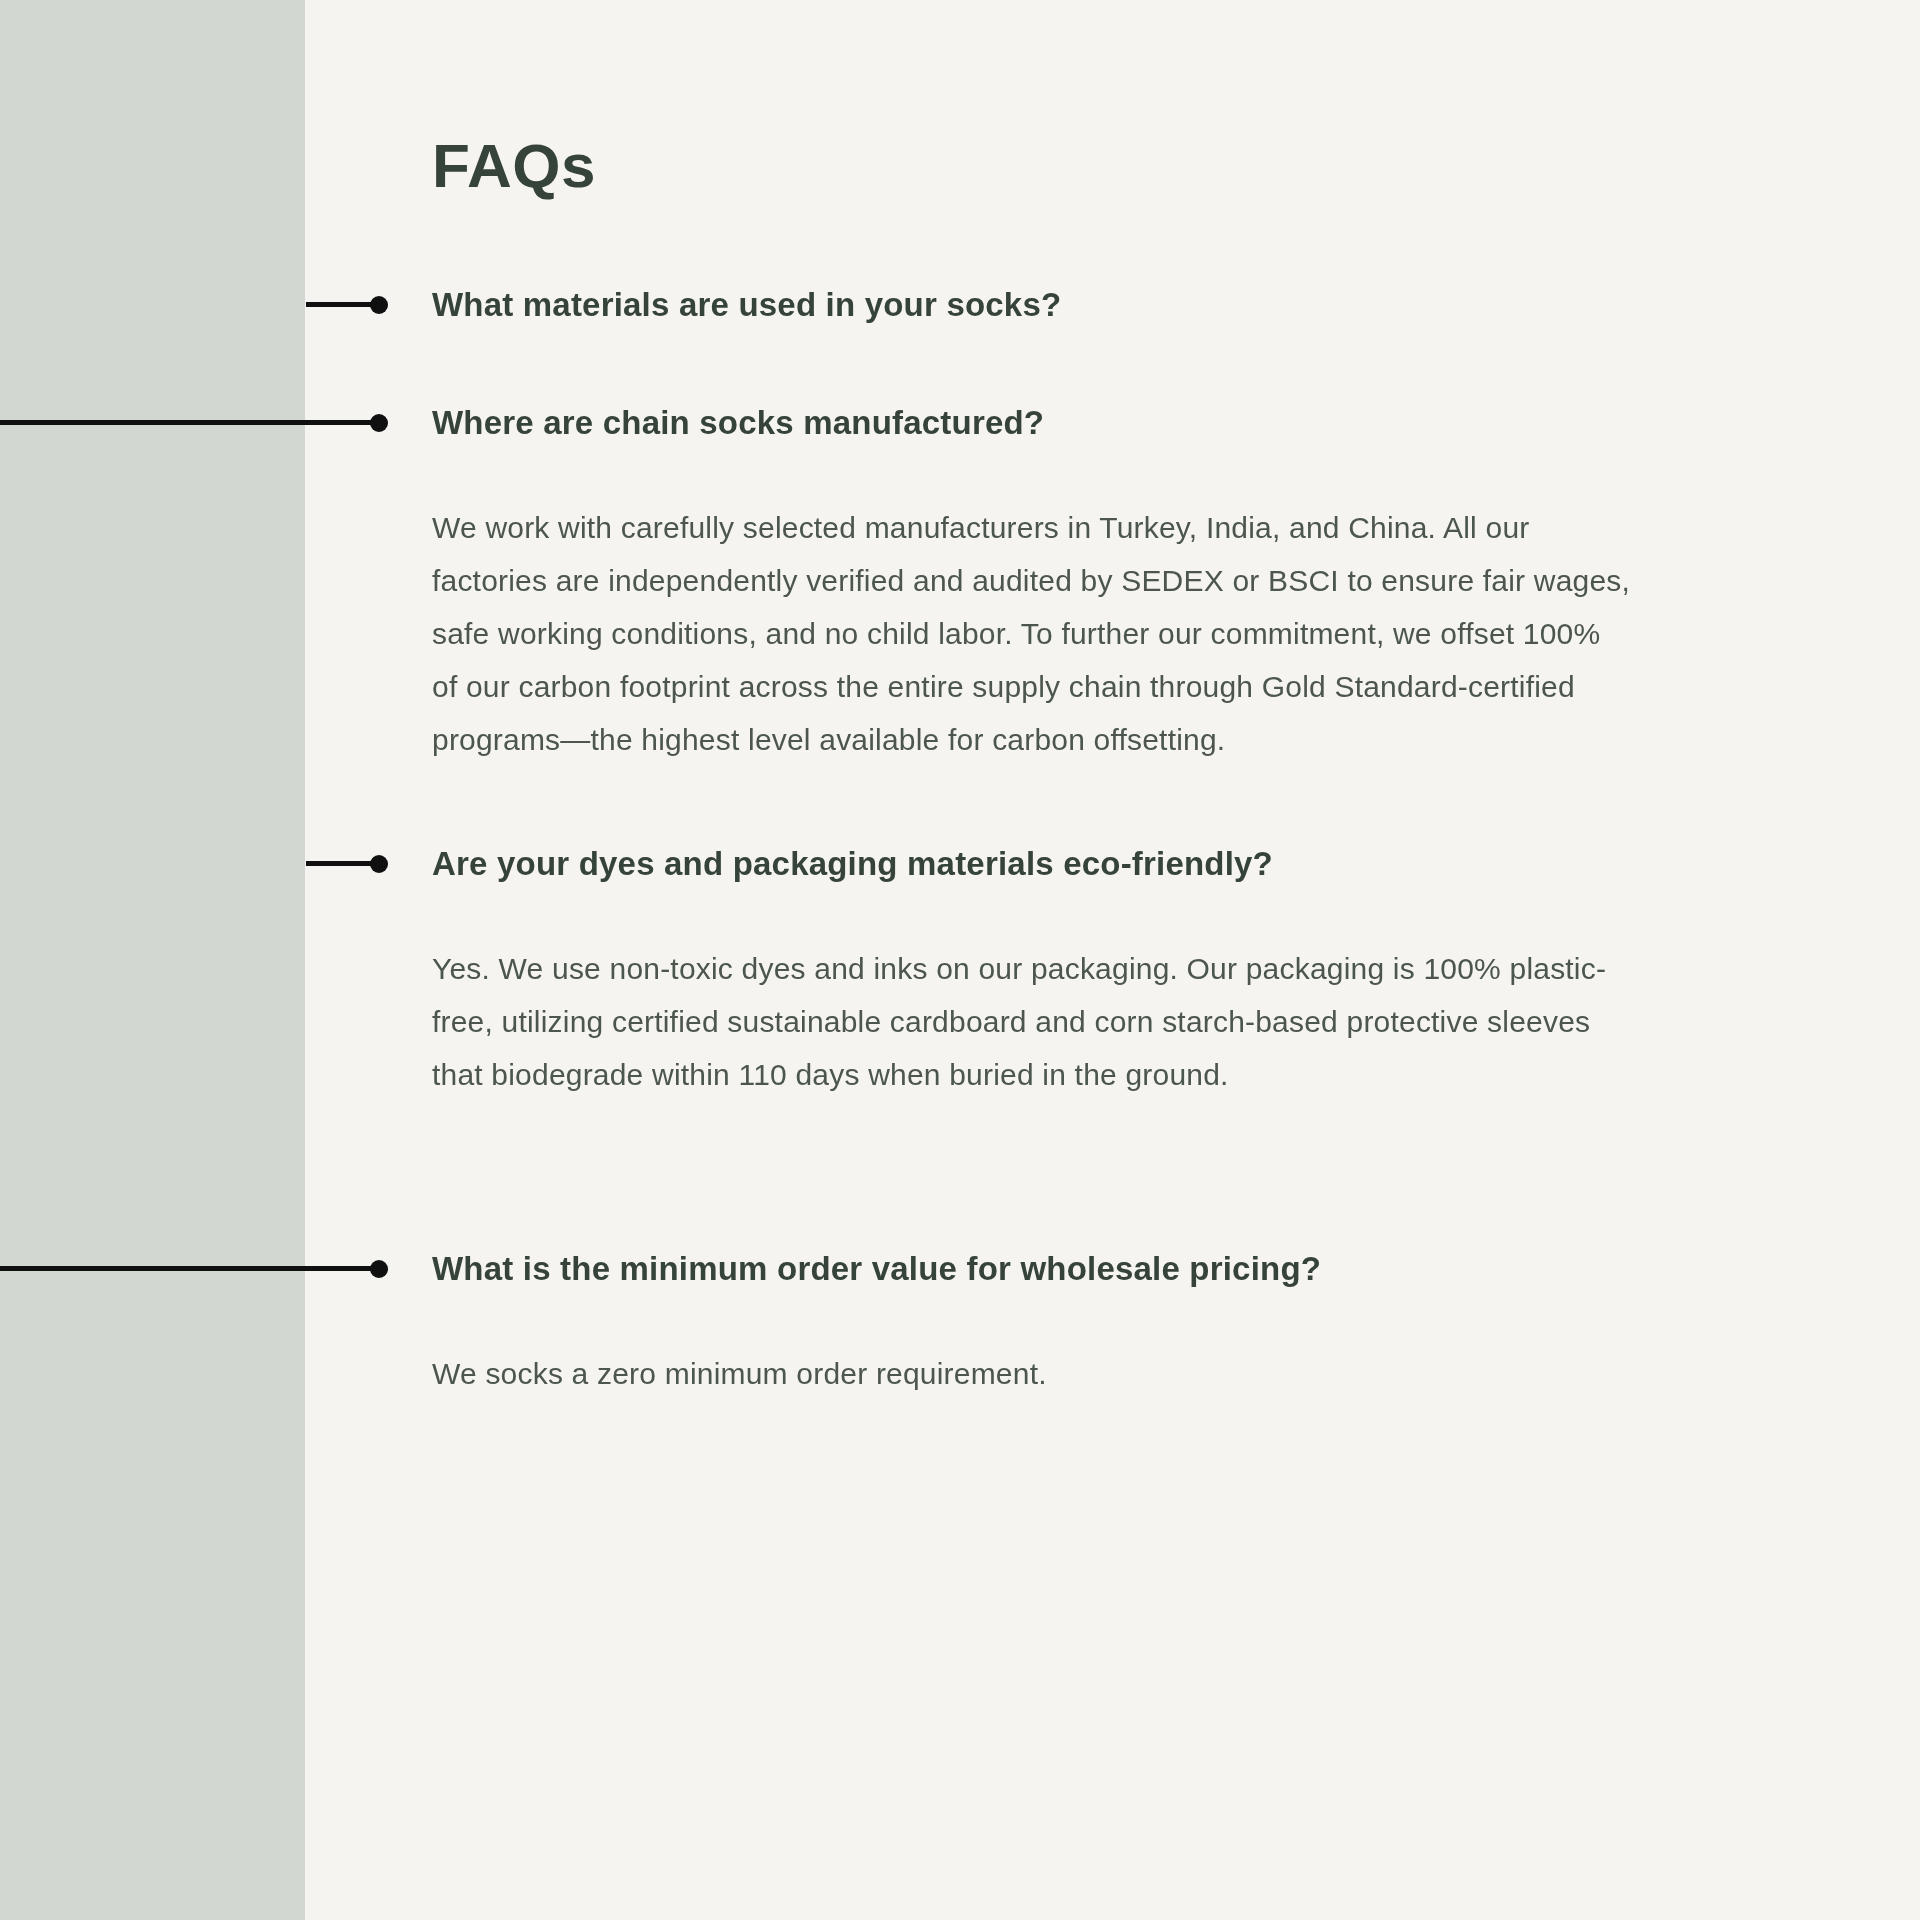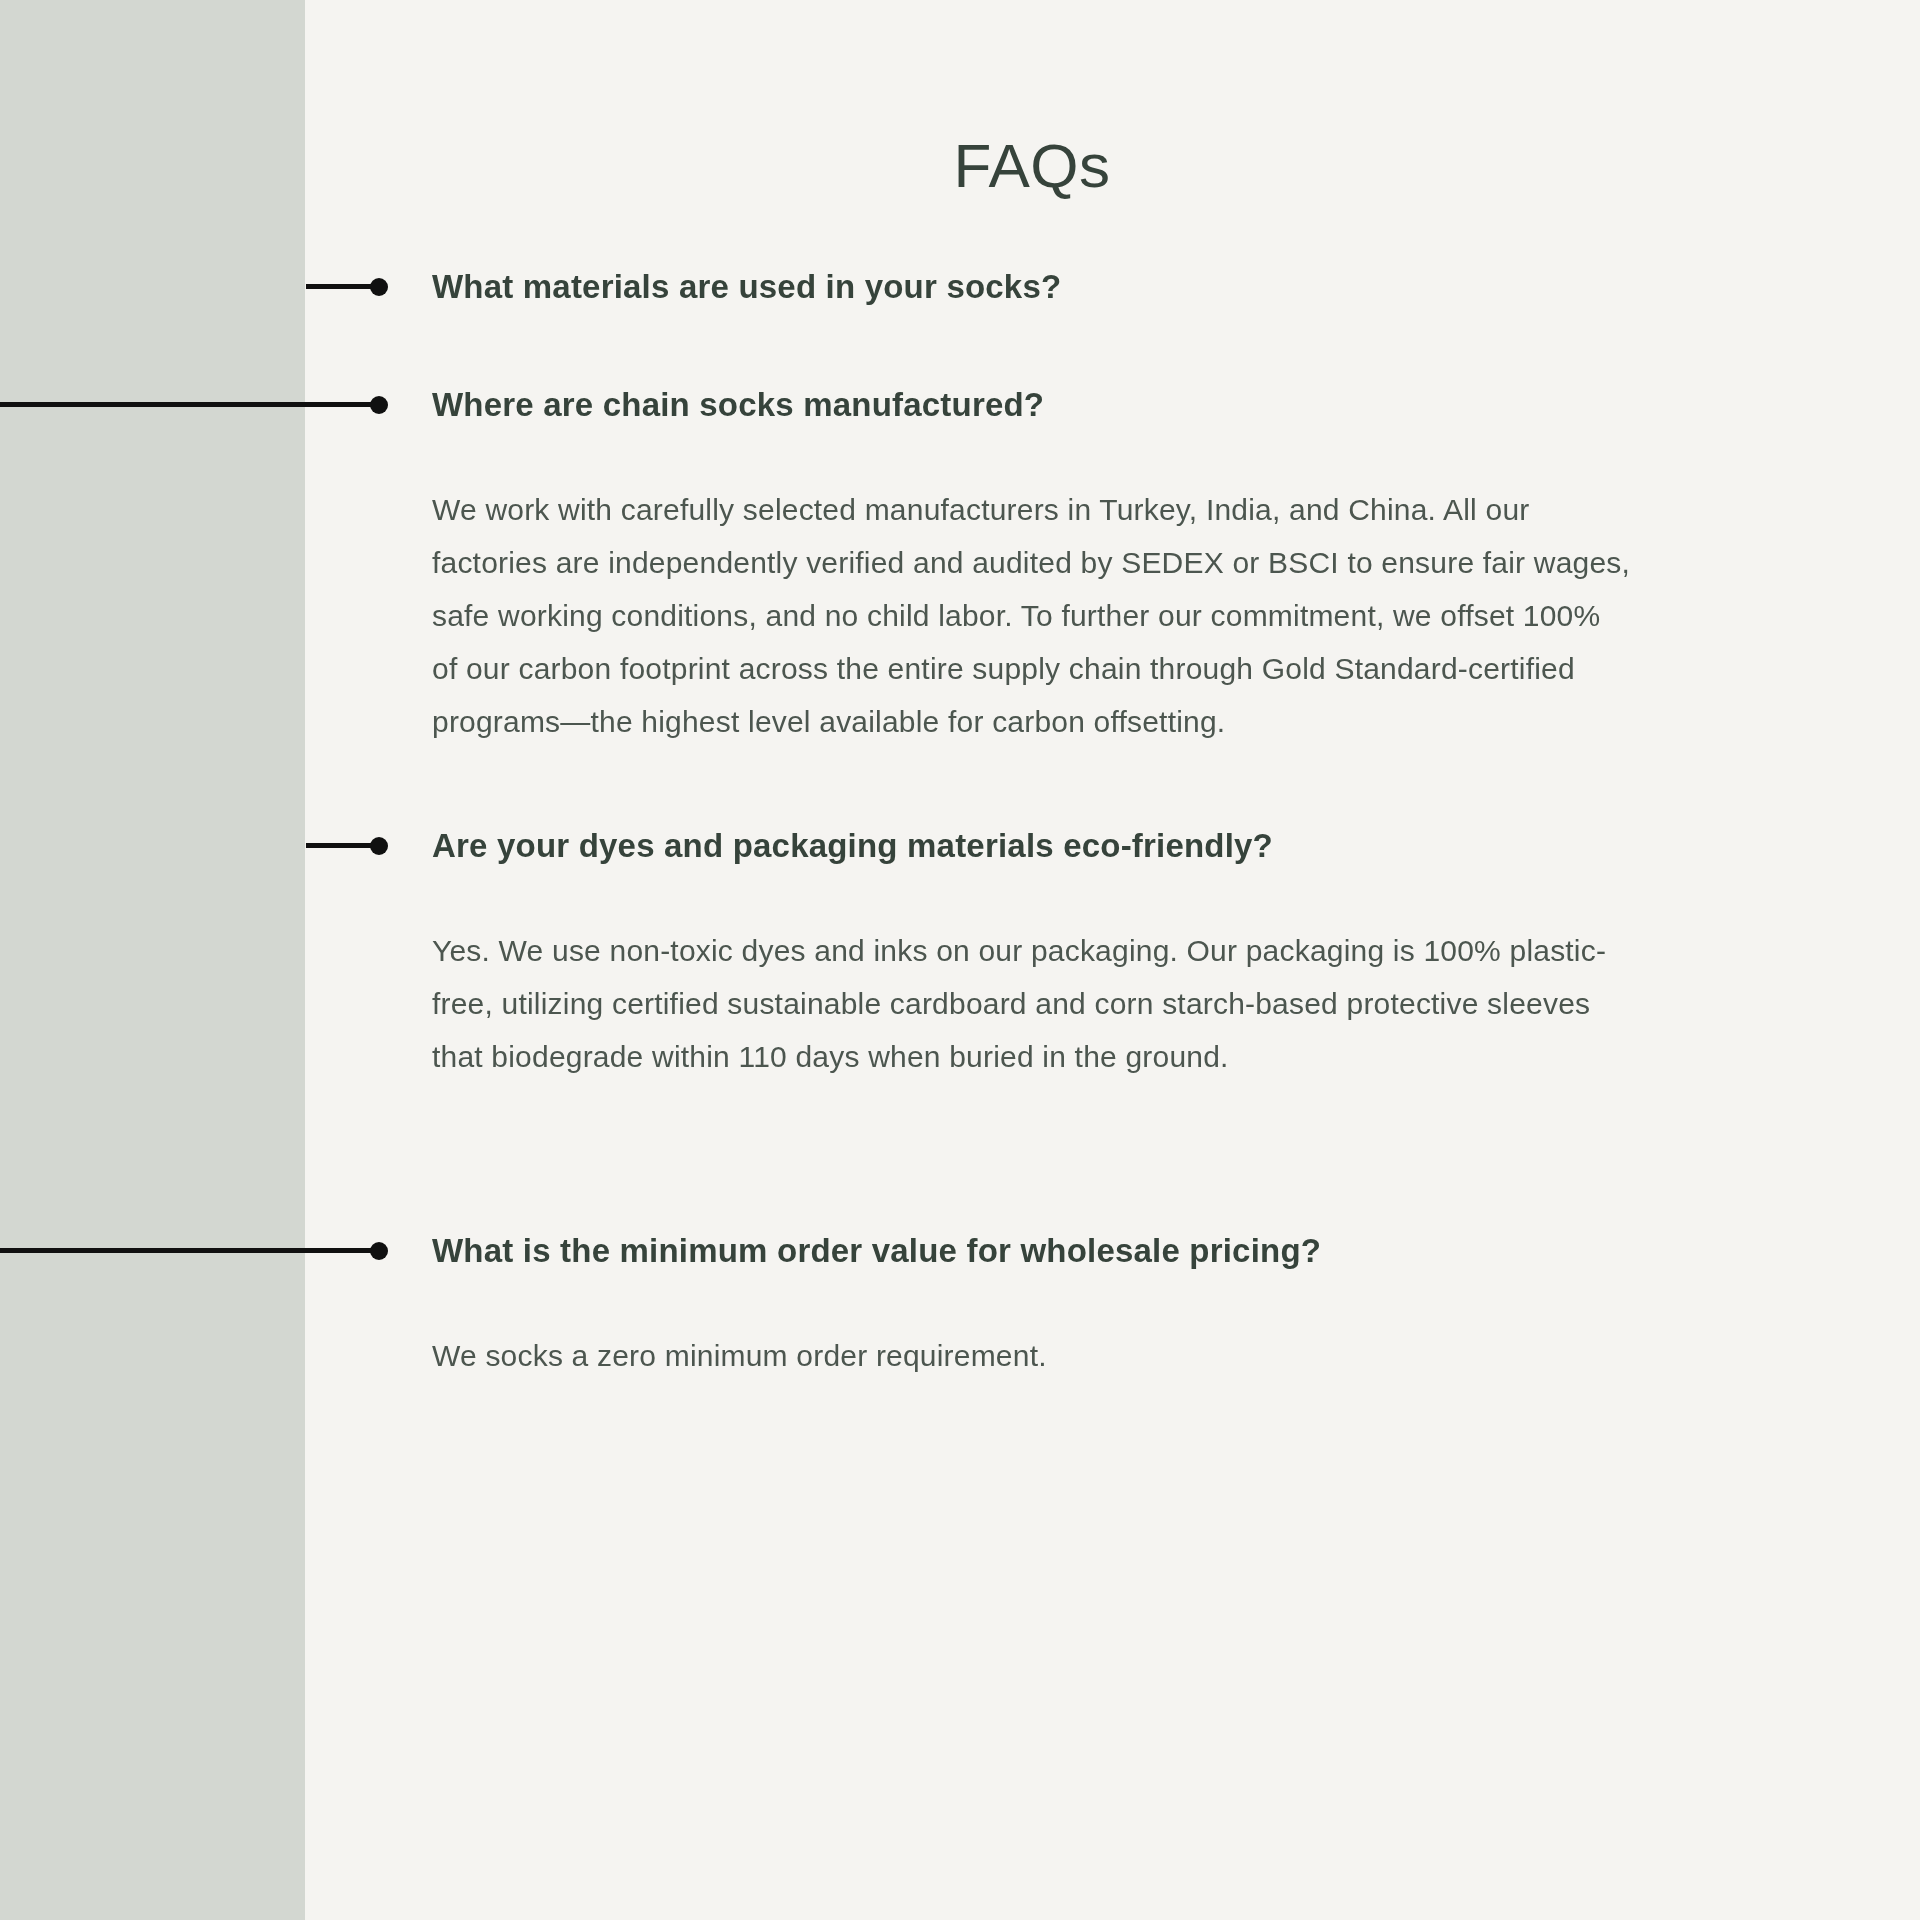--- a/index.html
+++ b/index.html
@@ -34,29 +34,28 @@
   }
   .content {
     position: absolute;
     left: 432px;
     top: 0;
     width: 1200px;
   }
   .page-title {
     margin: 0;
     padding-top: 130px;
-    text-align: center;
     font-size: 62px;
     line-height: 71px;
-    font-weight: 400;
+    font-weight: 700;
     color: var(--heading);
     letter-spacing: 0.5px;
   }
   .faq-list {
-    margin-top: 66px;
+    margin-top: 84px;
   }
   .faq-item + .faq-item {
     margin-top: 78px;
   }
   
   .faq-item:nth-child(4) {
     margin-top: 148px;
   }
   .faq-question {
     position: relative;

